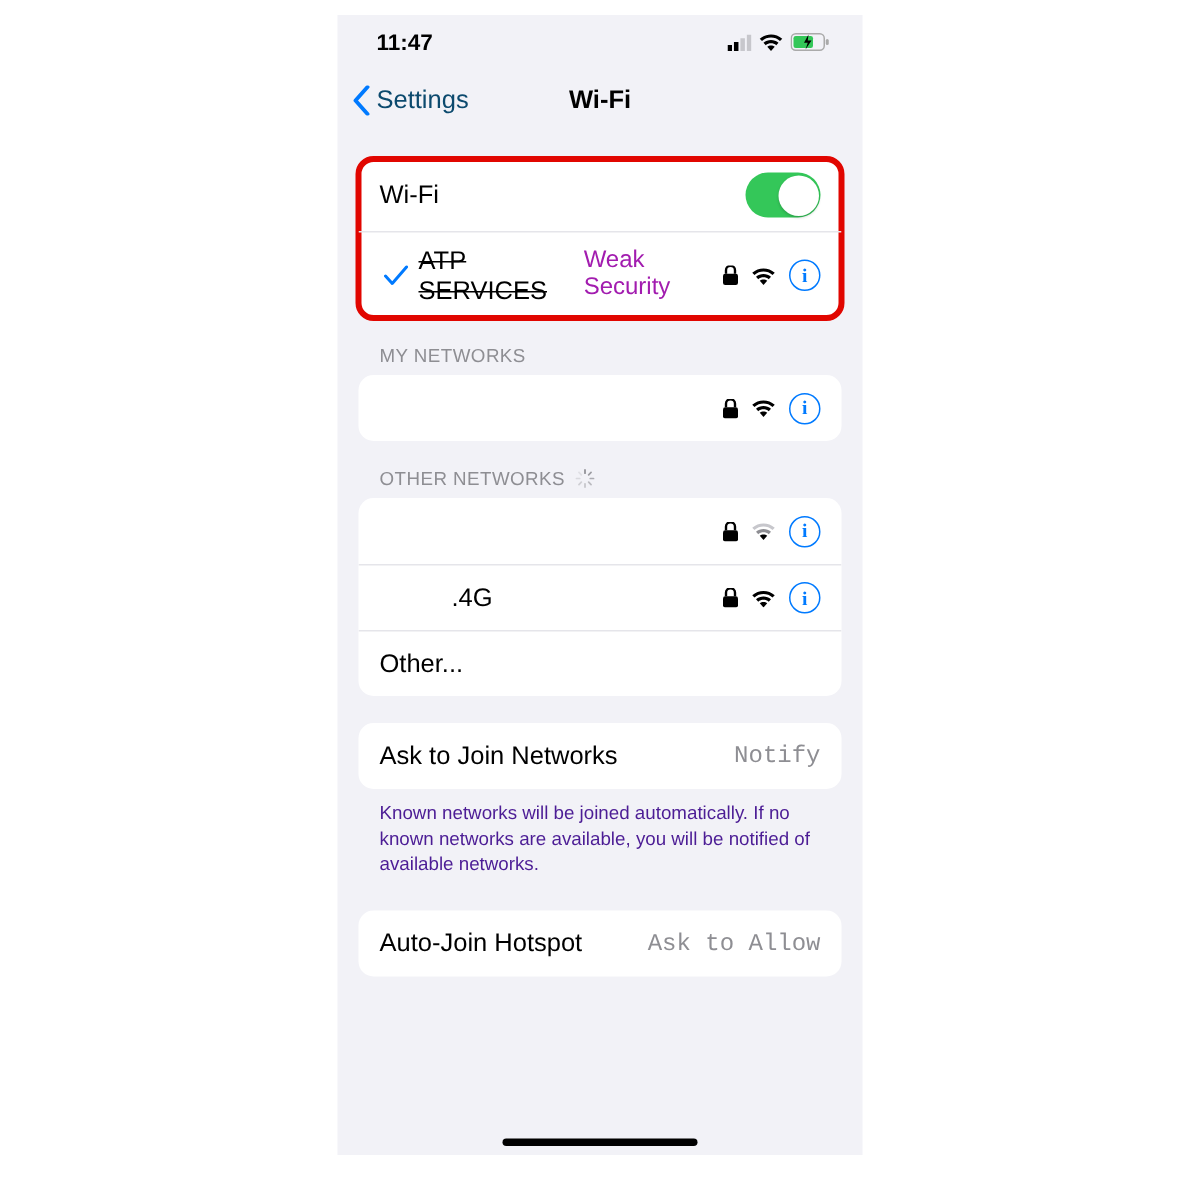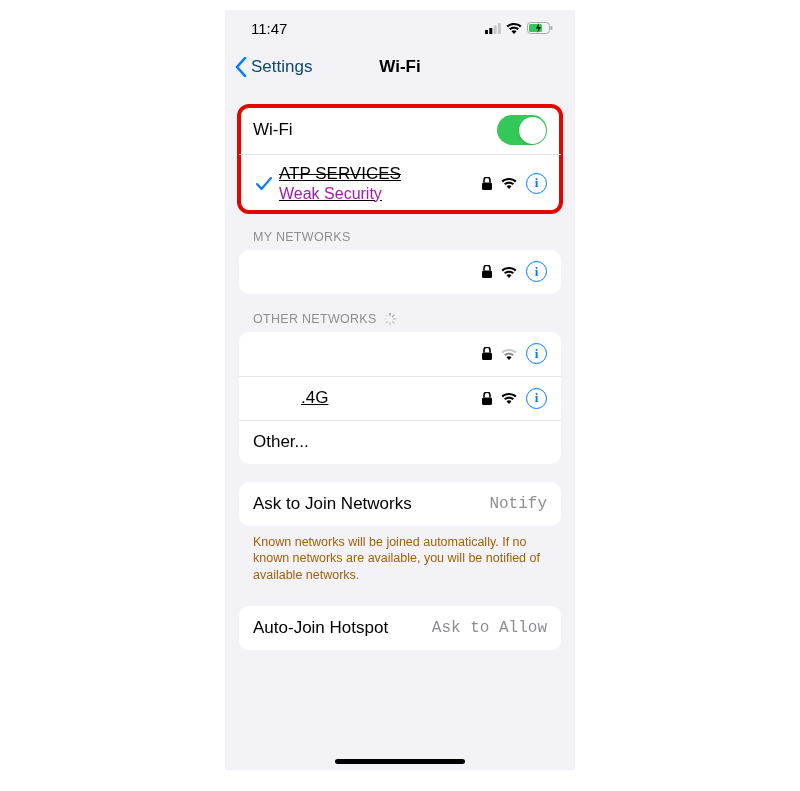--- a/index.html
+++ b/index.html
@@ -21,21 +21,21 @@
       margin-top: 10px;
     }
     
     .status-bar {
       display: flex;
       justify-content: space-between;
       align-items: center;
       height: 36px;
       padding: 0 22px 0 26px;
       font-size: 15px;
-      font-weight: 400;
+      font-weight: 700;
     }
     .status-right { display: flex; align-items: center; gap: 5px; }
     .status-right svg { display:block; }
 
     
     .nav-header {
       display: flex;
       align-items: center;
       height: 42px;
       padding: 0 10px;
@@ -73,21 +73,21 @@
     }
     .row {
       min-height: 44px;
       display: flex;
       align-items: center;
       padding: 9px 14px;
       position: relative;
       font-size: 17px;
     }
     .row + .row { border-top: 0.5px solid #e5e5ea; }
-    .row .label-col { flex: 1; display:flex; flex-direction: column; text-decoration: underline; }
+    .row .label-col { flex: 1; display:flex; flex-direction: row; }
     .row .label { color: #000; line-height: 1.15; }
     .row .label.struck { text-decoration: line-through; text-decoration-thickness: 1.4px; }
     .row .sublabel { color:#a21caf; font-size: 16px; margin-top: 1px; }
     .row .right-detail { color:#8e8e93; font-size: 16px; margin-left:auto;font-family:Liberation Mono, monospace; }
 
     
     .toggle {
       width: 50px; height: 30px;
       background: #34c759;
       border-radius: 15px;
@@ -119,21 +119,21 @@
 
     .section-header {
       color:#8e8e93;
       font-size: 12.5px;
       letter-spacing: 0.3px;
       padding: 0 14px 6px 14px;
       display:flex; align-items:center; gap:6px;
     }
     .section-header.first { margin-top: 4px; }
     .footer-text {
-      color:#a16207;
+      color:#4c1d95;
       font-size: 12.5px;
       line-height: 1.35;
       padding: 0 14px;
       margin-top: -10px;
       margin-bottom: 22px;
     }
 
     .spinner {
       width: 14px; height: 14px;
       display:inline-block;

